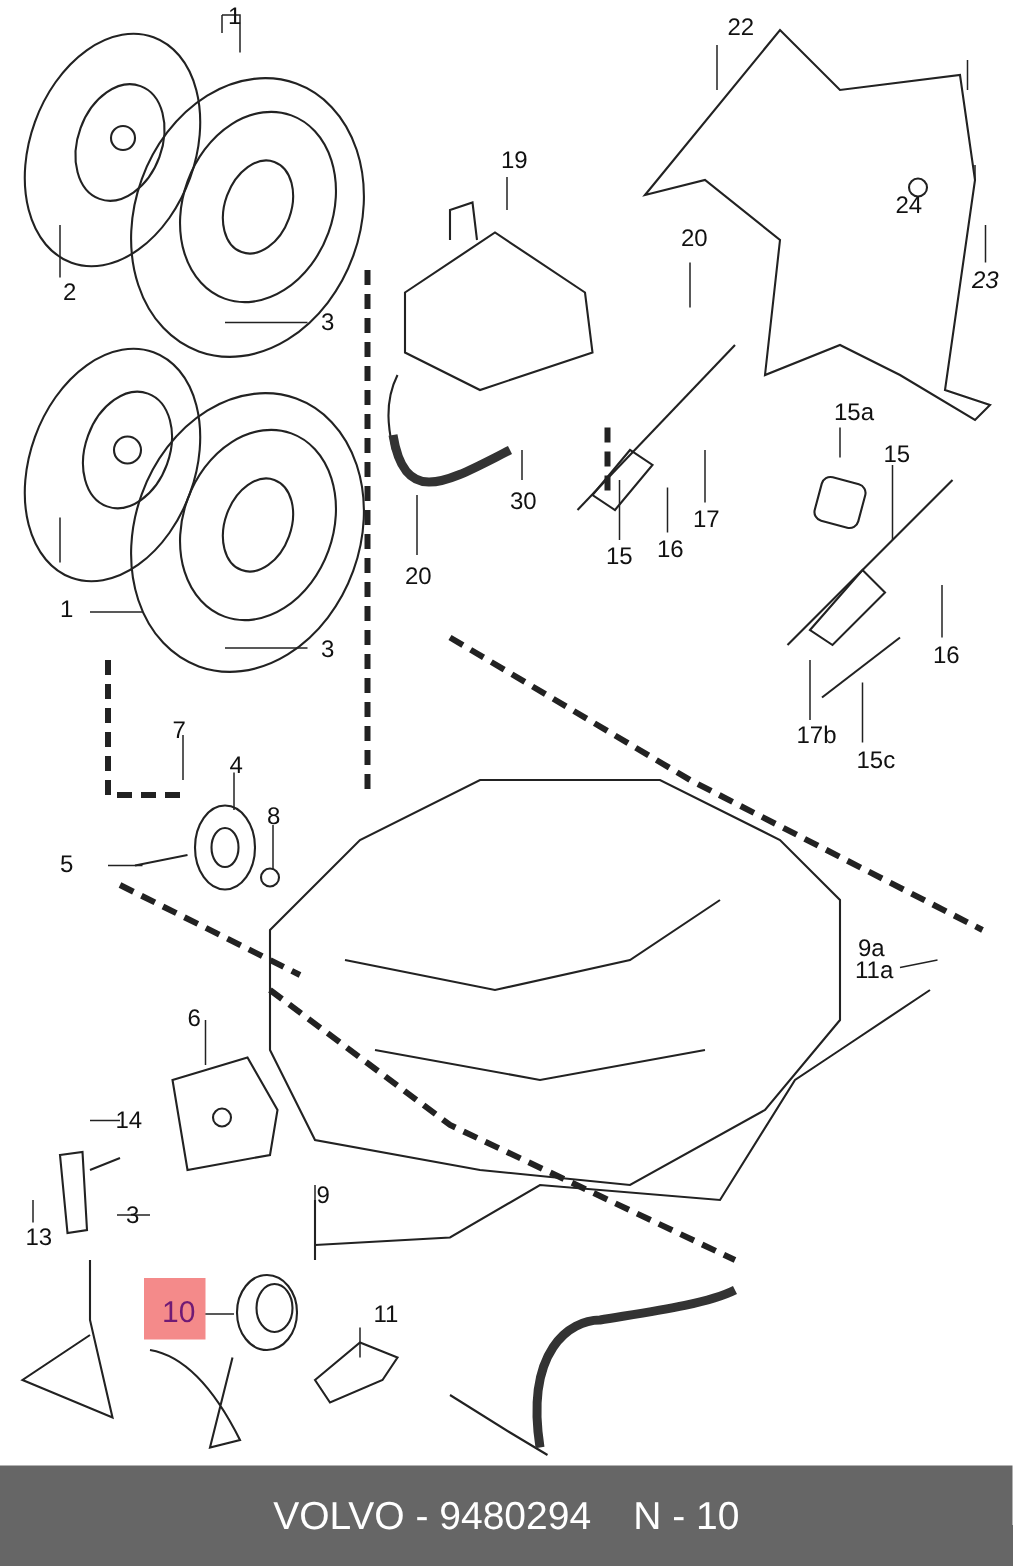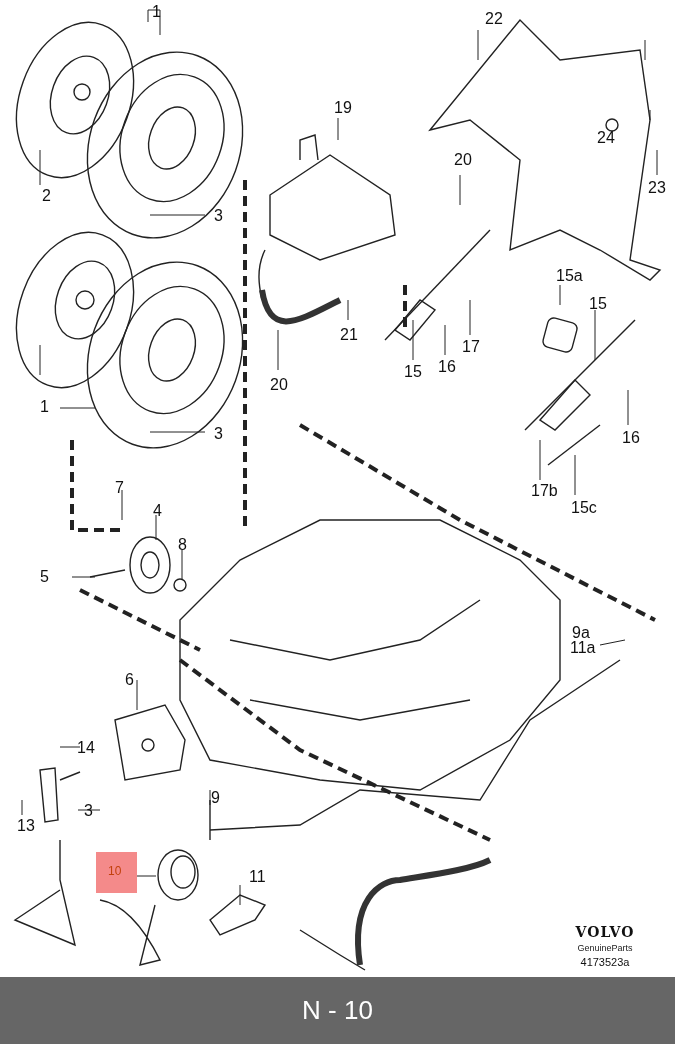--- a/index.html
+++ b/index.html
@@ -1,21 +1,21 @@
 <!DOCTYPE html>
 <html><head>
 <meta charset="utf-8">
 <style>
   html, body { margin:0; padding:0; }
   body { width:675px; height:1044px; position:relative; background:#ffffff; overflow:hidden;
          font-family:"Liberation Sans", sans-serif; }
   #diagram { position:absolute; left:0; top:0; width:675px; height:975px; }
   .lbl { position:absolute; font-size:16px; color:#111; line-height:1; white-space:nowrap; }
   .hl { position:absolute; left:96px; top:852px; width:41px; height:41px; background:#f48a8a; }
-  .hl-text { position:absolute; left:108px; top:864px; font-size:12px; color:#c2410c; }
+  .hl-text { position:absolute; left:108px; top:864px; font-size:20px; color:#701a75; }
   .brand { position:absolute; left:560px; top:924px; width:90px; text-align:center; }
   .brand .logo { font-family:"DejaVu Serif", serif; font-weight:bold; font-size:14px; letter-spacing:1px; color:#111; }
   .brand .gp { font-size:9px; color:#222; margin-top:3px; }
   .brand .code { font-size:11px; color:#111; margin-top:3px; }
   .footer { position:absolute; left:0; top:977px; width:675px; height:67px; background:#666666;
             color:#ffffff; font-size:26px; display:flex; align-items:center; justify-content:center; }
   .footer span { margin:0 14px; }
 </style>
 </head>
 <body>
@@ -177,28 +177,24 @@
   <div class="lbl" style="left:589px;top:296px;">15</div>
   <div class="lbl" style="left:556px;top:268px;">15a</div>
   <div class="lbl" style="left:531px;top:483px;">17b</div>
   <div class="lbl" style="left:571px;top:500px;">15c</div>
   <div class="lbl" style="left:438px;top:359px;">16</div>
   <div class="lbl" style="left:622px;top:430px;">16</div>
   <div class="lbl" style="left:462px;top:339px;">17</div>
   <div class="lbl" style="left:454px;top:152px;">20</div>
   <div class="lbl" style="left:334px;top:100px;">19</div>
   <div class="lbl" style="left:270px;top:377px;">20</div>
-  <div class="lbl" style="left:340px;top:327px;">21</div>
+  <div class="lbl" style="left:340px;top:327px;">30</div>
   <div class="lbl" style="left:468px;top:11px;margin-left:17px;">22</div>
-  <div class="lbl" style="left:648px;top:180px;">23</div>
+  <div class="lbl" style="left:648px;top:180px;font-style:italic;">23</div>
   <div class="lbl" style="left:597px;top:130px;">24</div>
 
   
-  <div class="brand">
-    <div class="logo">VOLVO</div>
-    <div class="gp">GenuineParts</div>
-    <div class="code">4173523a</div>
-  </div>
 </div>
 
 <div class="footer">
+  <span>VOLVO - 9480294</span>
   <span>N - 10</span>
 </div>
 
 </body></html>

